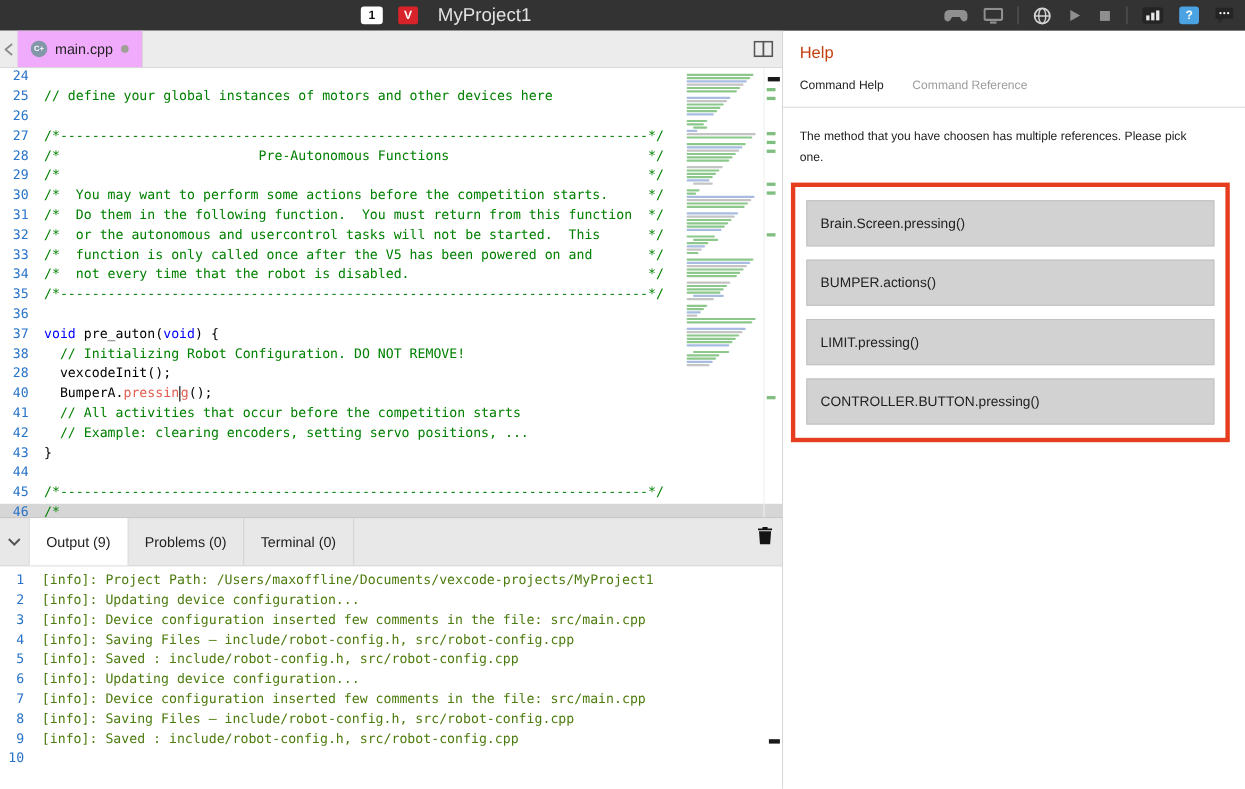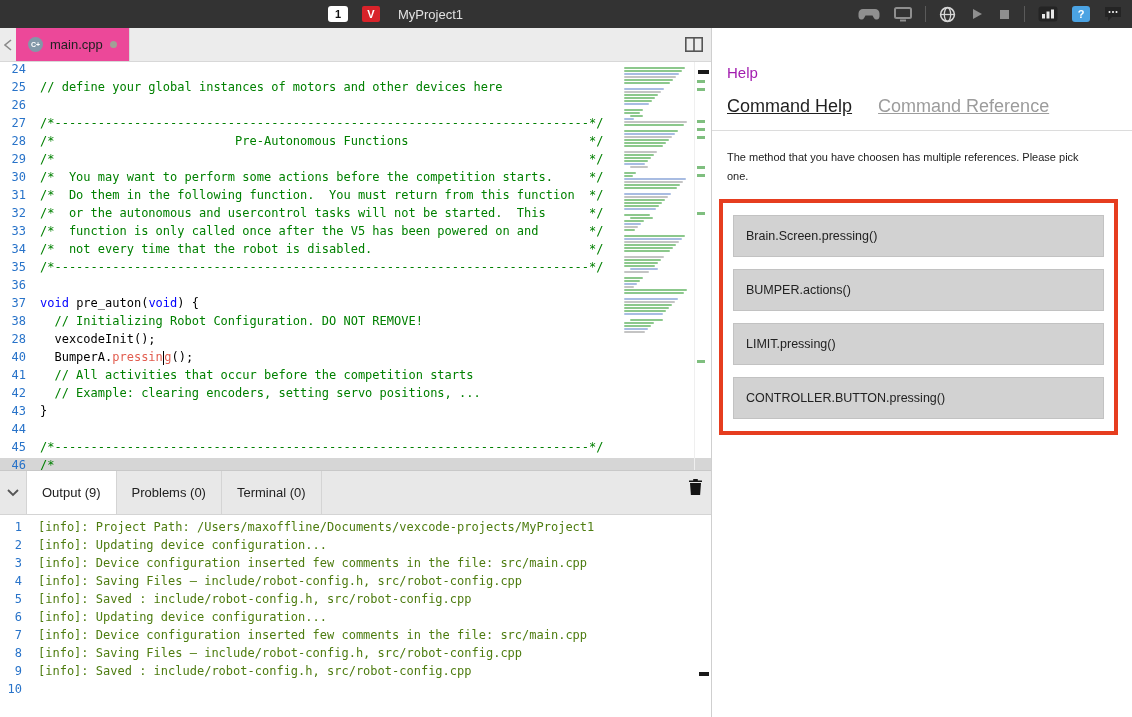--- a/index.html
+++ b/index.html
@@ -8,39 +8,39 @@
 
   
   .topbar { height:28px; background:#333333; display:flex; align-items:center; }
   .tb-spacer { width:328px; flex:none; }
   .brain-slot { min-width:20px; height:16px; background:#ffffff; border-radius:3px;
                 color:#111; font-size:11px; font-weight:bold; display:flex;
                 align-items:center; justify-content:center; margin-right:14px; cursor:pointer; }
   .vex-logo { width:18px; height:16px; background:#d8232a; border-radius:2px; color:#fff;
               font-weight:bold; font-size:11px; display:flex; align-items:center;
               justify-content:center; margin-right:18px; cursor:pointer; }
-  .tb-title { color:#e2e2e2; font-size:13px; }
+  .tb-title { color:#e2e2e2; font-size:17px; }
   .tb-flex { flex:1; }
   .tbi { display:flex; align-items:center; justify-content:center; margin:0 7px; cursor:pointer; }
   .tb-div { width:1px; height:16px; background:#5a5a5a; margin:0 6px; }
   .help-badge { width:18px; height:16px; background:#4ba3e3; border-radius:3px; color:#fff;
                 font-weight:bold; font-size:11px; display:flex; align-items:center;
                 justify-content:center; }
 
   
   .main { display:flex; height:689px; }
   .left { width:712px; flex:none; border-right:1px solid #cfcfcf; display:flex;
           flex-direction:column; background:#fff; }
   .help-panel { flex:1; background:#fff; padding:12px 16px 0 15px; position:relative; }
 
   
   .tabbar { height:34px; flex:none; background:#ececec; border-bottom:1px solid #d8d8d8;
             display:flex; align-items:stretch; position:relative; }
   .back-chip { width:16px; display:flex; align-items:center; justify-content:center; cursor:pointer; }
-  .etab { background:#ec4899; display:flex; align-items:center; padding:0 12px;
+  .etab { background:#f0abfc; display:flex; align-items:center; padding:0 12px;
           border-right:1px solid #d8d8d8; gap:7px; cursor:pointer; }
   .cpp-icon { width:15px; height:15px; border-radius:50%; background:#8298a8; color:#fff;
               font-size:7px; font-weight:bold; display:flex; align-items:center;
               justify-content:center; }
   .etab-label { font-size:13px; color:#222; }
   .mod-dot { width:7px; height:7px; border-radius:50%; background:#a0a096; }
   .split-icon { position:absolute; right:8px; top:9px; cursor:pointer; }
 
   
   .editor { height:408px; flex:none; position:relative; overflow:hidden; background:#fff;
@@ -71,24 +71,24 @@
   .trash { position:absolute; right:9px; top:8px; cursor:pointer; }
 
   .output { height:214px; flex:none; position:relative; overflow:hidden; background:#fff;
             font-family:"DejaVu Sans Mono", monospace; font-size:12px; padding-top:3px; }
   .orow { height:18px; display:flex; align-items:center; white-space:pre; }
   .orow .ln { width:22px; flex:none; text-align:right; color:#2873c9; }
   .orow .otext { margin-left:16px; color:#4d7c0f; white-space:pre; }
   .output .thumb2 { position:absolute; right:2px; top:157px; width:10px; height:4px; background:#1a1a1a; }
 
   
-  .help-title { font-size:15px; color:#a21caf;margin-top:24px; }
+  .help-title { font-size:15px; color:#c2410c; }
   .htabs { display:flex; gap:26px; border-bottom:1px solid #dcdcdc;
            margin:15px -16px 0 -15px; padding-left:15px; }
-  .htab { font-size:18px; color:#9c9c9c; padding-bottom:13px; cursor:pointer;text-decoration:underline; }
+  .htab { font-size:11px; color:#9c9c9c; padding-bottom:13px; cursor:pointer; }
   .htab.active { color:#1f1f1f; }
   .help-msg { margin-top:17px; font-size:11px; color:#1c1c1c; line-height:19px; max-width:370px; }
   .refbox { margin-top:13px; margin-left:-8px; width:399px; border:4px solid #e63d1f;
             padding:12px 10px; background:#fff; }
   .opt { height:42px; background:#d2d2d2; border:1px solid #c2c2c2; margin-bottom:12px;
          display:flex; align-items:center; padding:0 12px; font-size:12.5px; color:#222;
          cursor:pointer; }
   .opt:last-child { margin-bottom:0; }
 </style>
 </head>

